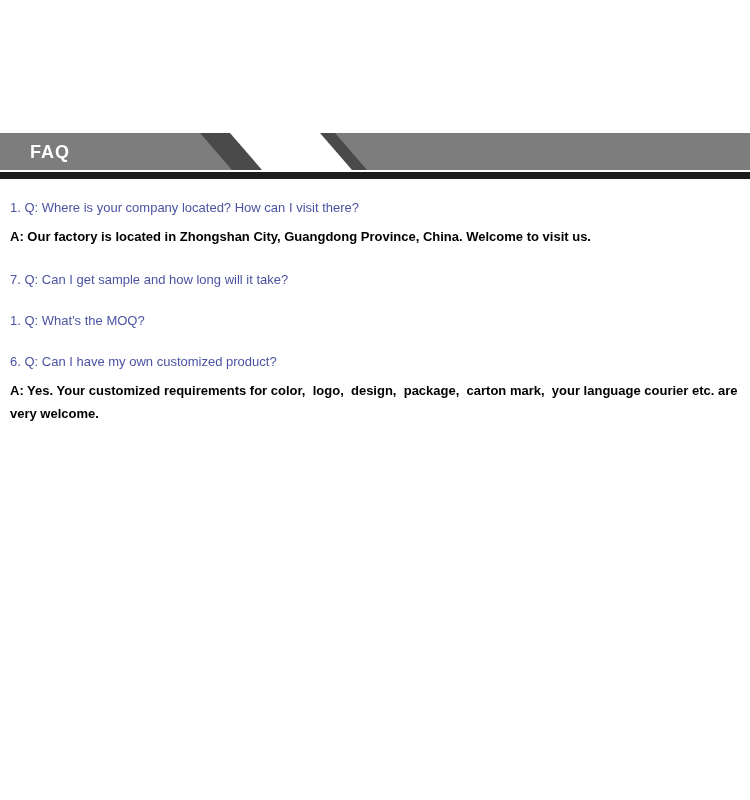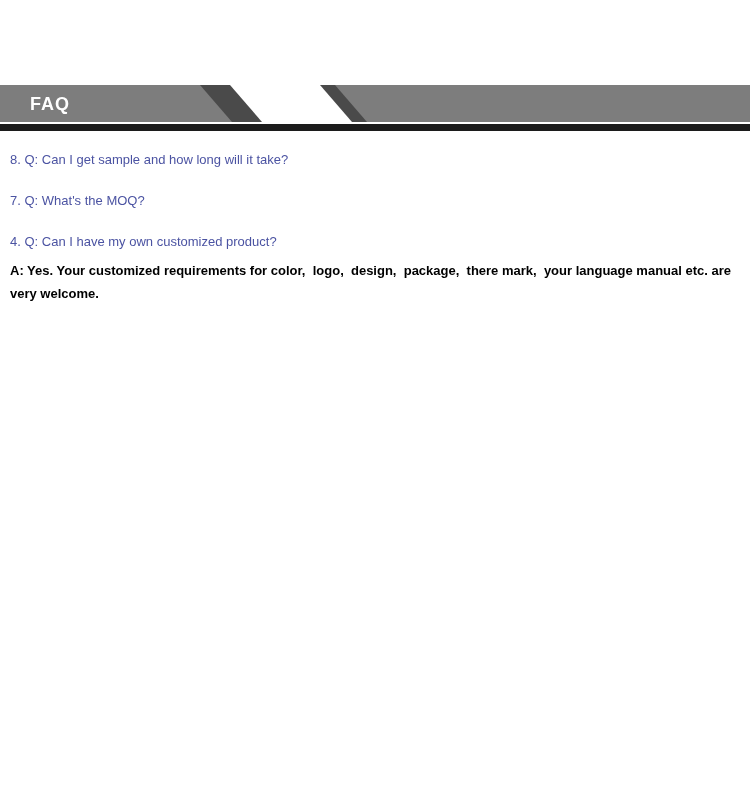--- a/index.html
+++ b/index.html
@@ -17,20 +17,21 @@
   }
   
   .banner-wrap {
     padding-top: 85px;
   }
   .banner {
     position: relative;
     height: 37px;
     background: #7d7d7d;
     overflow: hidden;
+    margin-top: 48px;
   }
   .banner-title {
     position: absolute;
     left: 30px;
     top: 50%;
     transform: translateY(-50%);
     color: #ffffff;
     font-size: 18px;
     font-weight: bold;
     letter-spacing: 1px;
@@ -87,29 +88,33 @@
     <div class="banner">
       <span class="banner-title">FAQ</span>
       <div class="shape-dark"></div>
       <div class="shape-white"></div>
     </div>
     <div class="banner-underline"></div>
   </div>
 
   <div class="content">
 
-
     <div class="faq-item">
-      <p class="faq-question">8. Q: Can I get sample and how long will it take?</p>
+      <p class="faq-question">1. Q: Where is your company located? How can I visit there?</p>
+      <p class="faq-answer">A: Our factory is located in Zhongshan City, Guangdong Province, China. Welcome to visit us.</p>
     </div>
 
     <div class="faq-item">
-      <p class="faq-question">7. Q: What's the MOQ?</p>
+      <p class="faq-question">7. Q: Can I get sample and how long will it take?</p>
     </div>
 
     <div class="faq-item">
-      <p class="faq-question">4. Q: Can I have my own customized product?</p>
-      <p class="faq-answer">A: Yes. Your customized requirements for color,  logo,  design,  package,  there mark,  your language manual etc. are very welcome.</p>
+      <p class="faq-question">1. Q: What's the MOQ?</p>
+    </div>
+
+    <div class="faq-item">
+      <p class="faq-question">6. Q: Can I have my own customized product?</p>
+      <p class="faq-answer">A: Yes. Your customized requirements for color,  logo,  design,  package,  carton mark,  your language courier etc. are very welcome.</p>
     </div>
 
   </div>
 
 </div>
 
 </body></html>

